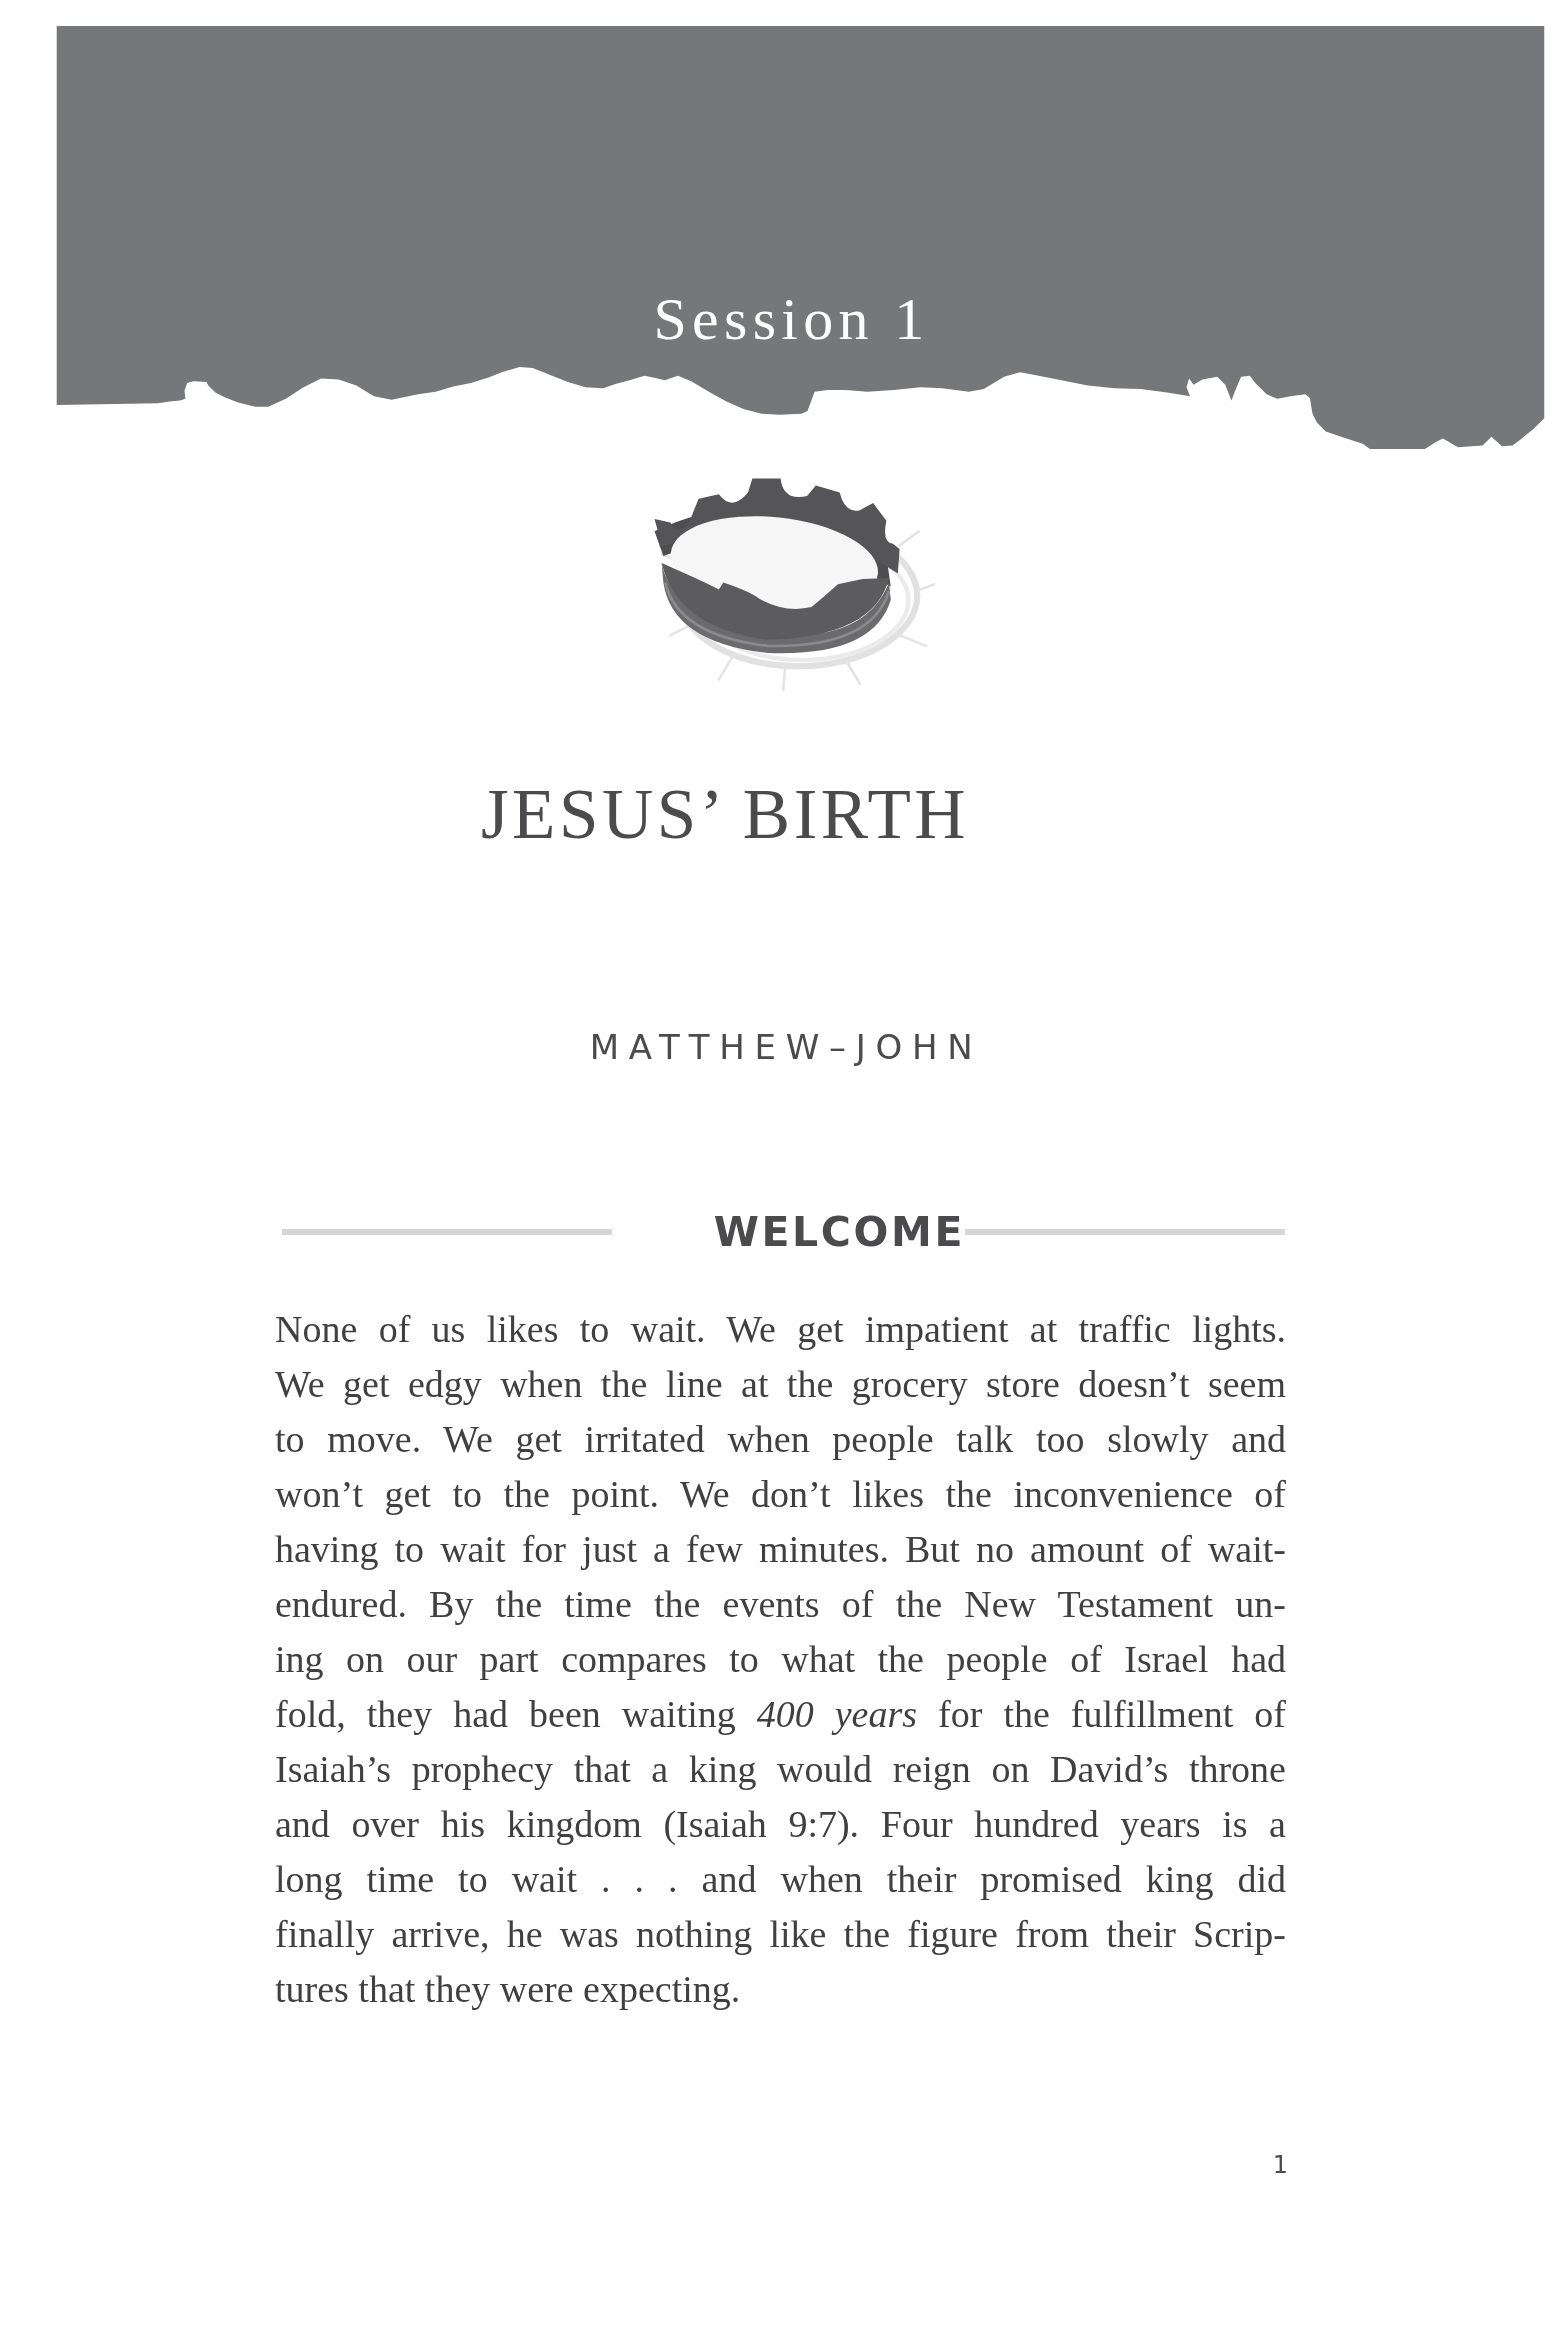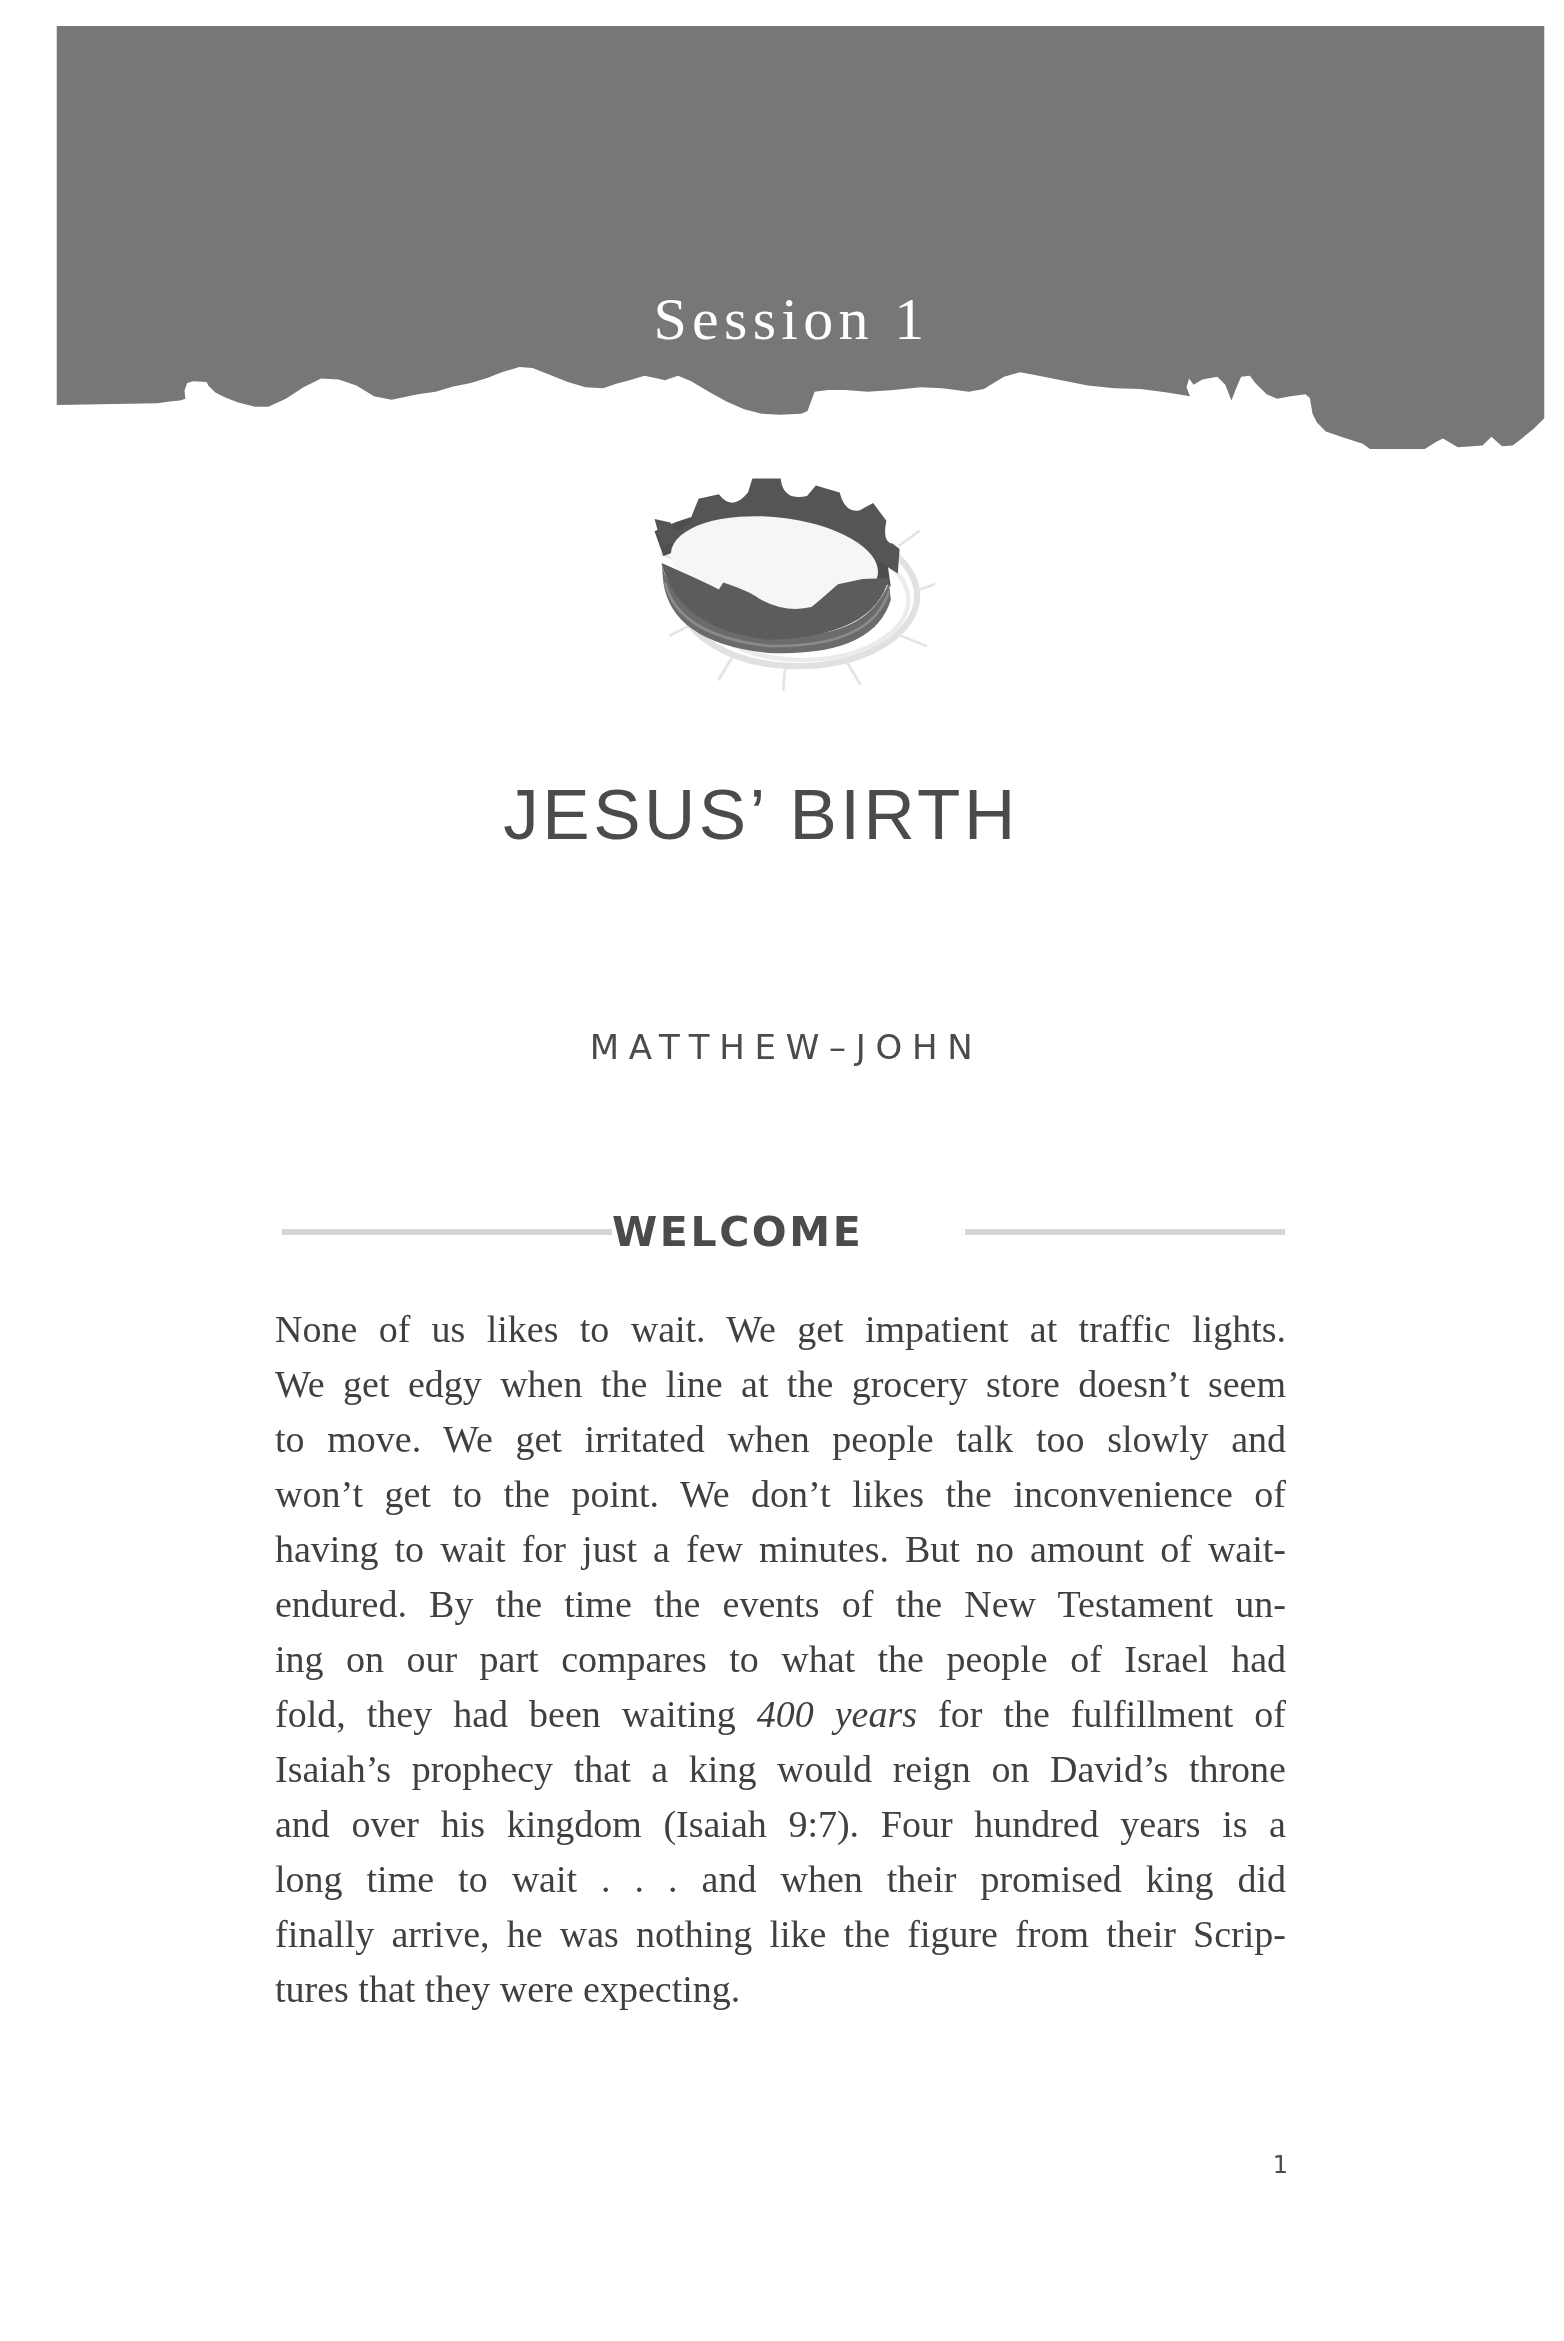--- a/index.html
+++ b/index.html
@@ -41,27 +41,26 @@
     top: 459px;
     width: 300px;
     height: 238px;
   }
   .title {
     position: absolute;
     left: 0;
     width: 1450px;
     top: 767px;
     text-align: center;
-    font-family: Liberation Sans, sans-serif;
+    font-family: Liberation Serif, serif;
     font-weight: 200;
     font-size: 71px;
     line-height: 95px;
     letter-spacing: 3.5px;
     color: #4b4b4d;
-    padding-left: 36px;
     -webkit-text-stroke: 0px;
   }
   .title span { display: block; }
   .subtitle {
     position: absolute;
     left: 0;
     width: 1565px;
     top: 1023px;
     text-align: center;
     font-family: "DejaVu Sans", sans-serif;
@@ -85,21 +84,21 @@
     height: 5.3px;
     background: #d6d6d6;
   }
   .rule.left { left: 0; width: 330px; }
   .rule.right { left: 683px; width: 320px; }
   .section-title {
     position: absolute;
     left: 330px;
     width: 353px;
     top: 0;
-    text-align: left;
+    text-align: right;
     font-family: "DejaVu Sans", sans-serif;
     font-weight: bold;
     font-size: 41px;
     line-height: 44px;
     letter-spacing: 2.6px;
     color: #4b4b4d;
   }
   .body-text {
     position: absolute;
     left: 275px;

